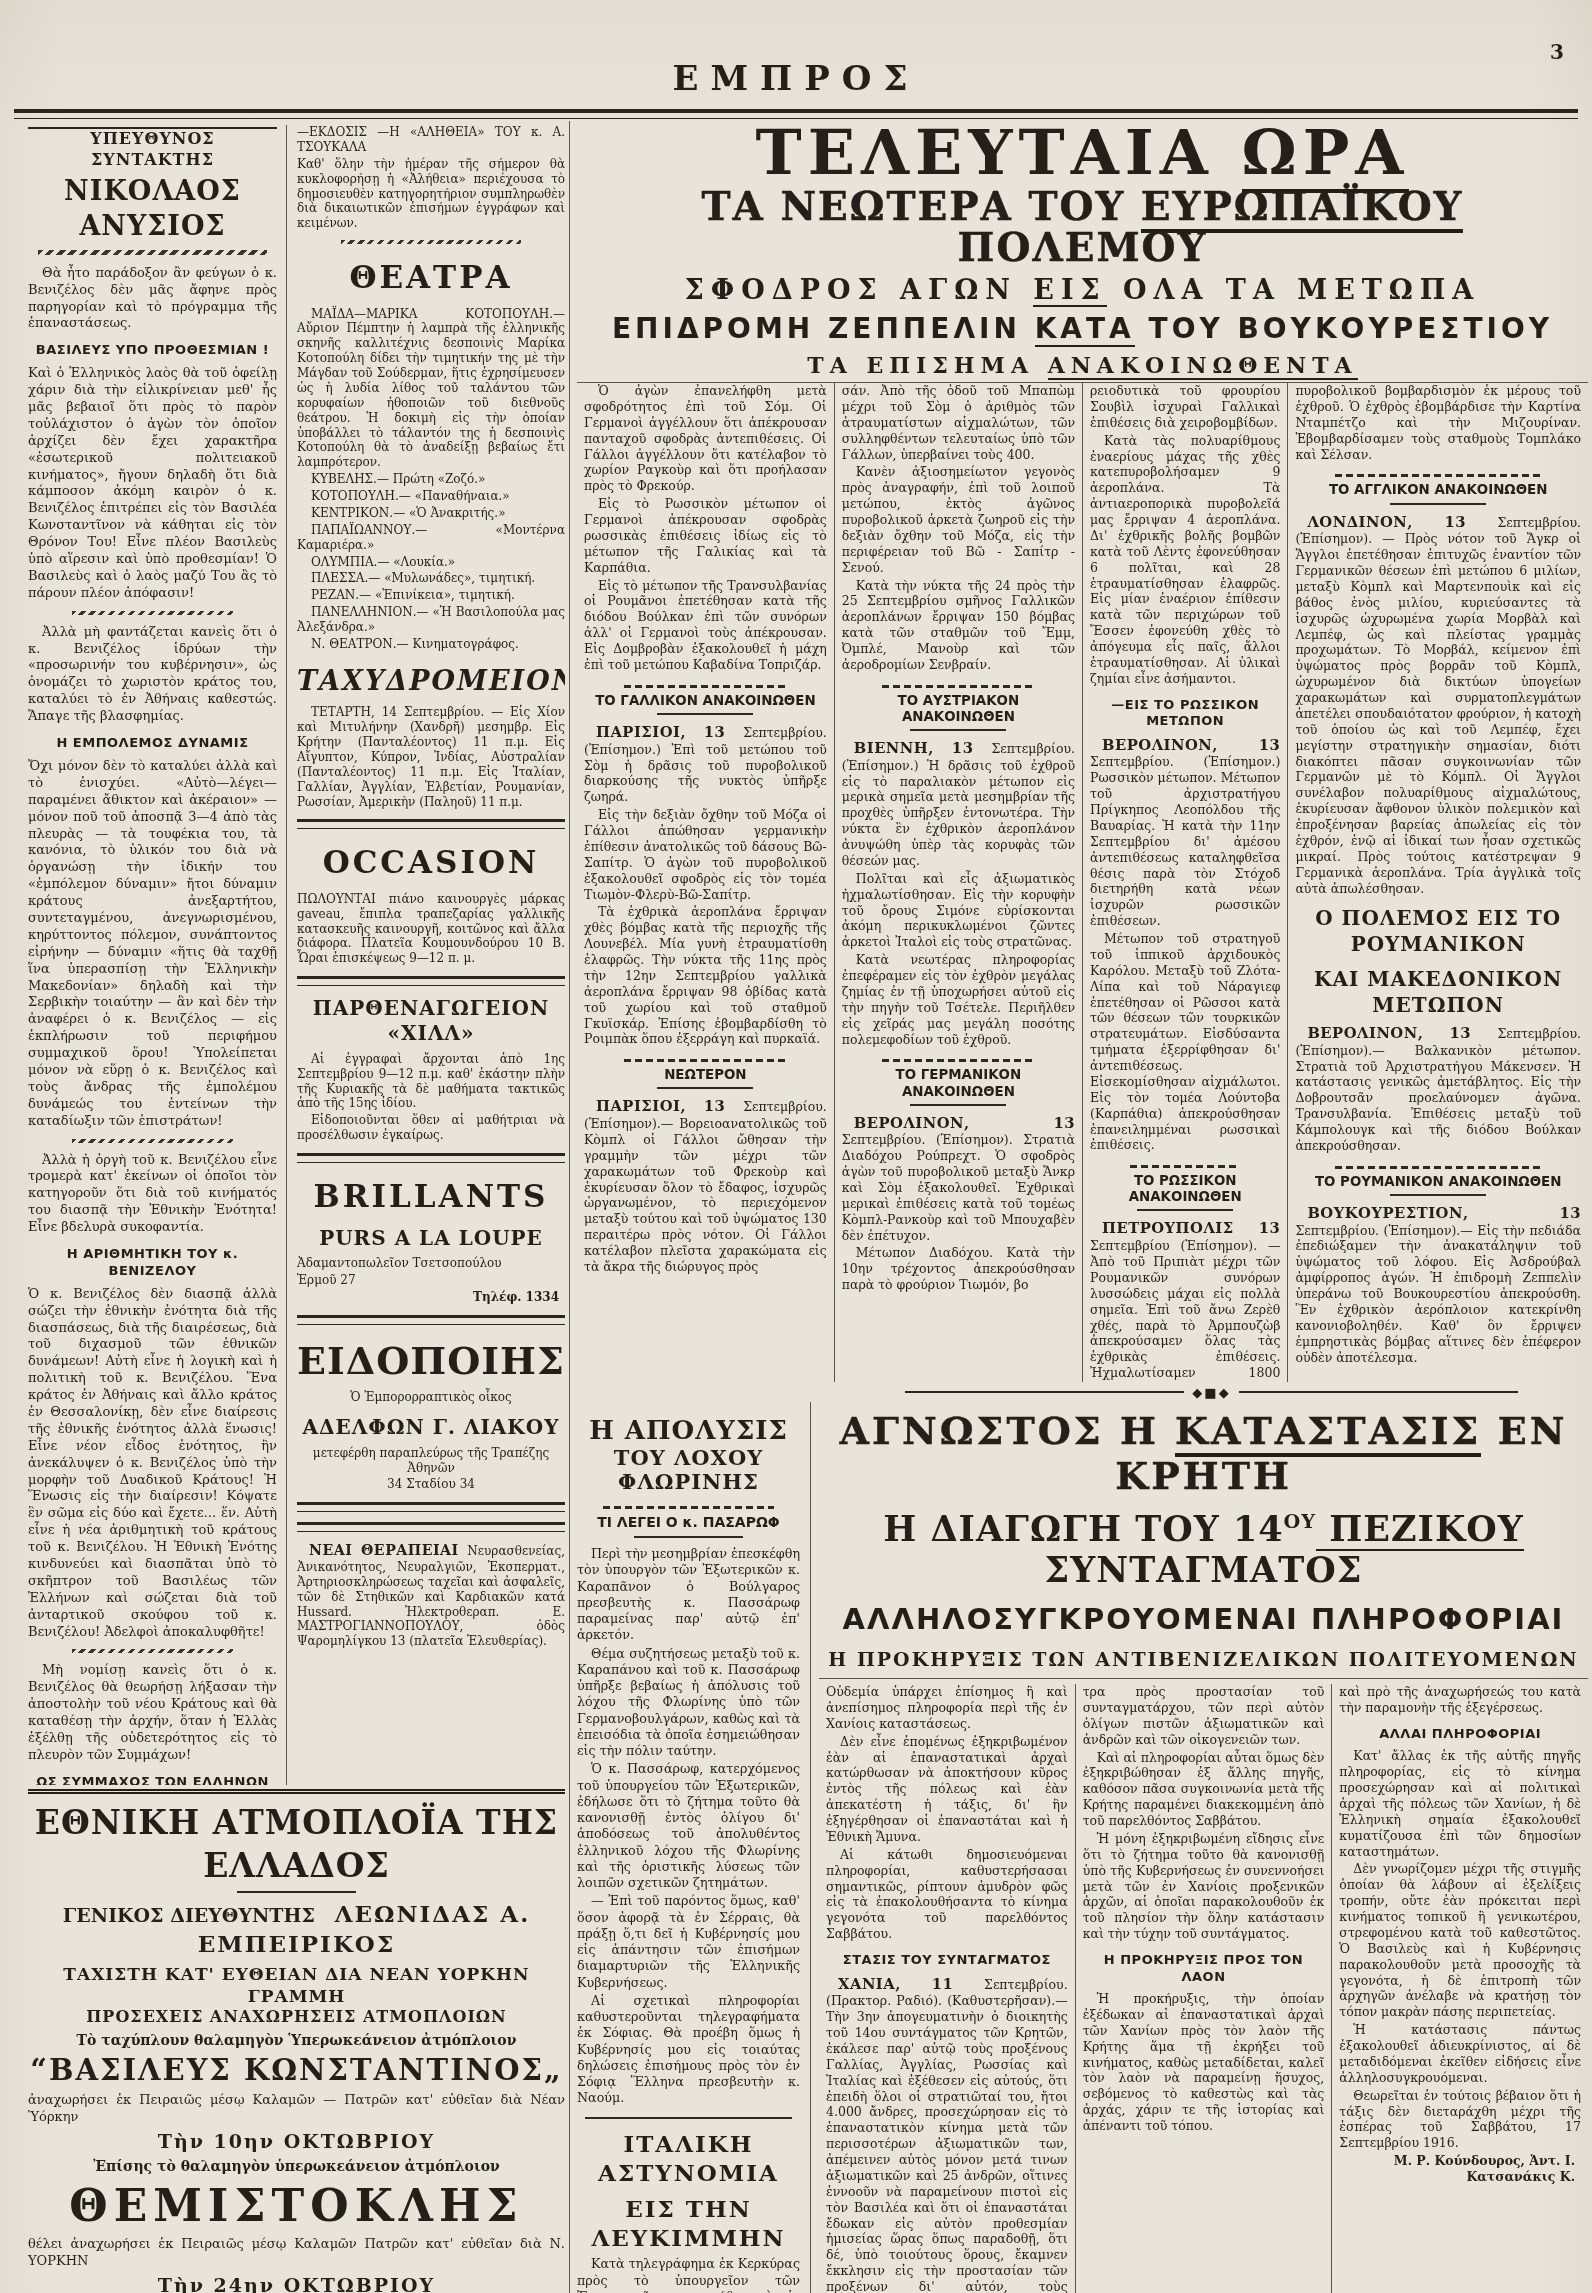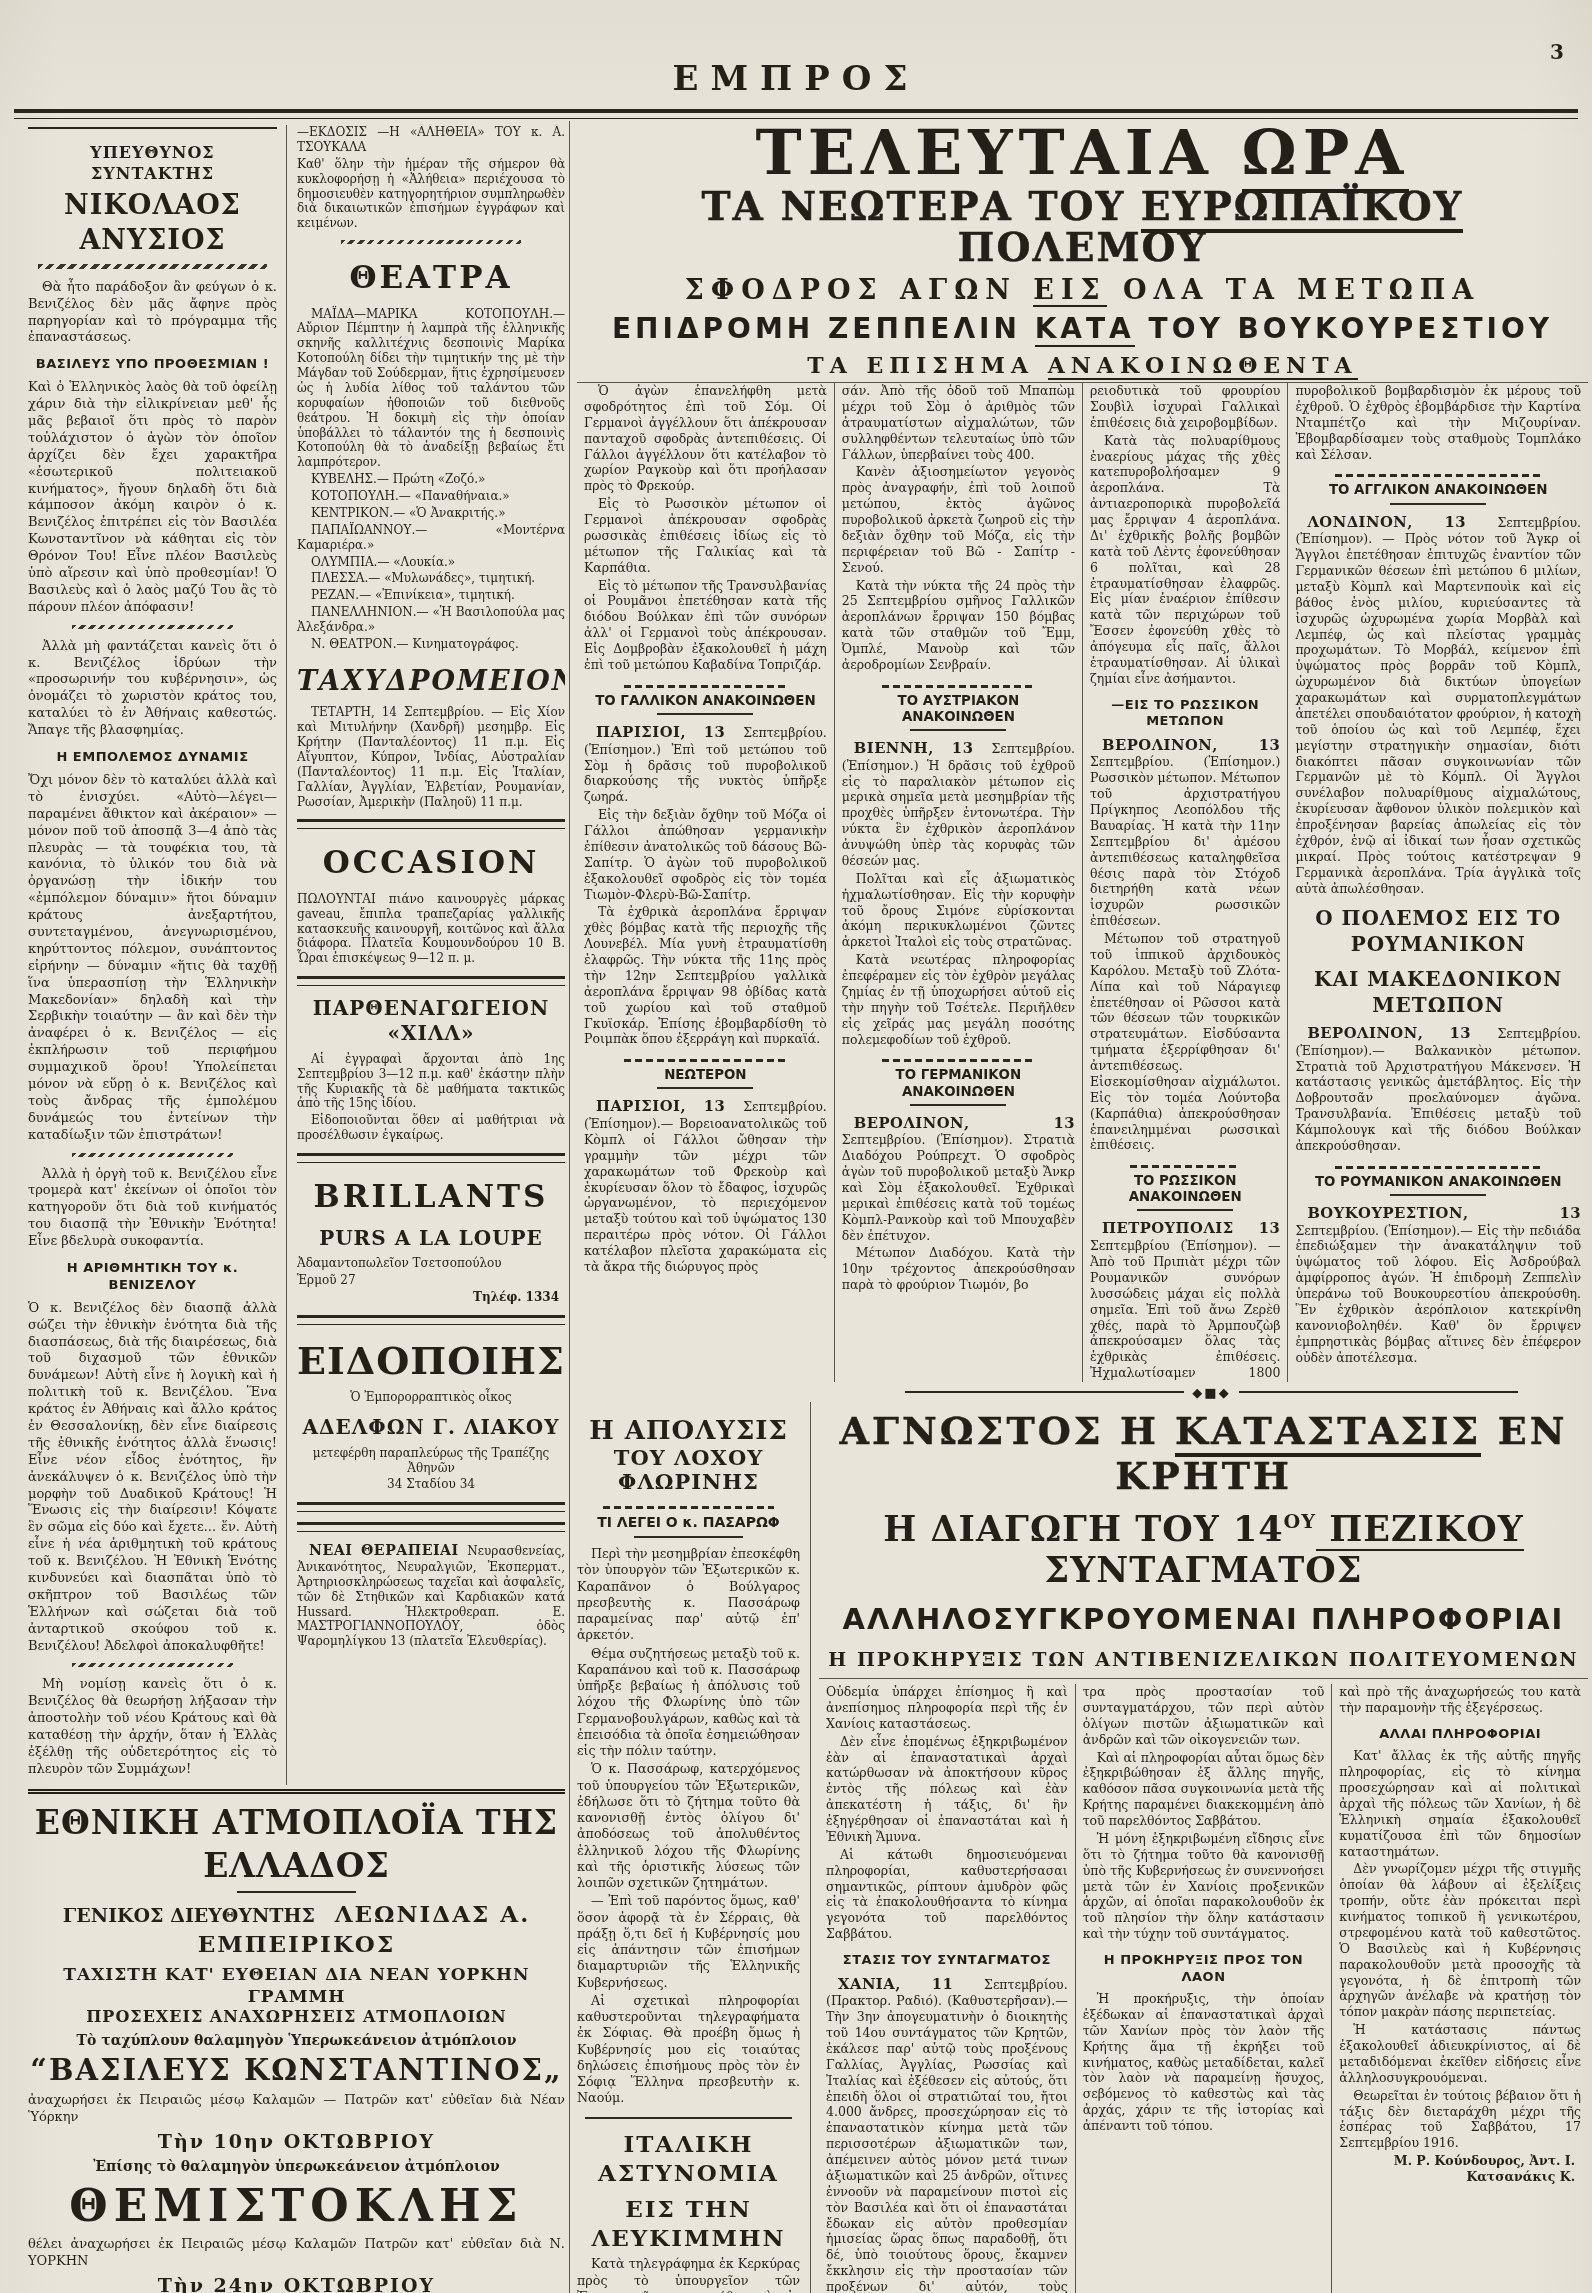--- a/index.html
+++ b/index.html
@@ -34,21 +34,21 @@
   .it-hx{text-align:center;font-weight:bold;font-size:38px;letter-spacing:1px;margin:12px 0 6px;}
   .it-rule{height:6px;border-top:3px solid #2a261f;border-bottom:1px solid #2a261f;margin:10px 0;}
   .it-sq{height:4px;margin:9px 44px;background:repeating-linear-gradient(135deg,#3a352d 0 3px,transparent 3px 7px);}
   .it-orn{display:flex;align-items:center;margin:10px 8px;}
   .it-orn::before,.it-orn::after{content:"";flex:1;border-top:2px solid #2e2a23;}
   
   .west{position:absolute;left:28px;top:125px;width:537px;}
   .west-cols{display:flex;height:1660px;overflow:hidden;}
   .col-edit{width:261px;padding-right:9px;font-size:13px;line-height:1.30;}
   .col-ads{width:268px;padding-left:10px;border-left:1px solid #59534a;font-size:12px;line-height:1.24;}
-  .ed-head{border-top:2px solid #2a261f;margin-top:2px;padding-top:14px;text-align:center;}
+  .ed-head{border-top:2px solid #2a261f;margin-top:2px;padding-top:0;text-align:center;}
   .ed-role{font-weight:bold;font-size:16px;letter-spacing:1px;}
   .ed-name{font-weight:bold;font-size:27px;letter-spacing:1px;margin-top:2px;}
   .ed-squig{height:5px;margin:7px 10px 10px;background:repeating-linear-gradient(135deg,#3a352d 0 4px,transparent 4px 8px);}
   
   .ship{border-top:5px double #221f19;margin-top:4px;padding-top:8px;text-align:center;line-height:1.3;}
   .ship-title{font-weight:bold;font-size:33px;letter-spacing:1px;}
   .ship-title::after{content:"";display:block;width:119px;margin:3px auto 6px;border-bottom:2px solid #2a261f;}
   .ship-dir{font-size:19px;font-weight:bold;margin:4px 0;}
   .ship-dir .dn{font-size:23px;letter-spacing:2px;}
   .ship-l1{font-size:17px;font-weight:bold;letter-spacing:1px;}
@@ -144,21 +144,21 @@
             <div class="it it-p">ΡΕΖΑΝ.— «Ἐπινίκεια», τιμητική.</div>
             <div class="it it-p">ΠΑΝΕΛΛΗΝΙΟΝ.— «Ἡ Βασιλοπούλα μας Ἀλεξάνδρα.»</div>
             <div class="it it-p">Ν. ΘΕΑΤΡΟΝ.— Κινηματογράφος.</div>
             <div class="it it-hi">ΤΑΧΥΔΡΟΜΕΙΟΝ</div>
             <div class="it it-p">ΤΕΤΑΡΤΗ, 14 Σεπτεμβρίου. — Εἰς Χίον καὶ Μιτυλήνην (Χανδρῆ) μεσημβρ. Εἰς Κρήτην (Πανταλέοντος) 11 π.μ. Εἰς Αἴγυπτον, Κύπρον, Ἰνδίας, Αὐστραλίαν (Πανταλέοντος) 11 π.μ. Εἰς Ἰταλίαν, Γαλλίαν, Ἀγγλίαν, Ἑλβετίαν, Ρουμανίαν, Ρωσσίαν, Ἀμερικὴν (Παληοῦ) 11 π.μ.</div>
             <div class="it it-rule"></div>
             <div class="it it-hb">OCCASION</div>
             <div class="it it-pn">ΠΩΛΟΥΝΤΑΙ πιάνο καινουργὲς μάρκας gaveau, ἔπιπλα τραπεζαρίας γαλλικῆς κατασκευῆς καινουργῆ, κοιτῶνος καὶ ἄλλα διάφορα. Πλατεῖα Κουμουνδούρου 10 Β. Ὧραι ἐπισκέψεως 9—12 π. μ.</div>
             <div class="it it-rule"></div>
             <div class="it it-hb2">ΠΑΡΘΕΝΑΓΩΓΕΙΟΝ «ΧΙΛΛ»</div>
-            <div class="it it-p">Αἱ ἐγγραφαὶ ἄρχονται ἀπὸ 1ης Σεπτεμβρίου 3—12 π.μ. καθ' ἑκάστην πλὴν τῆς Κυριακῆς τὰ δὲ μαθήματα τακτικῶς ἀπὸ τῆς 15ης ἰδίου.</div>
+            <div class="it it-p">Αἱ ἐγγραφαὶ ἄρχονται ἀπὸ 1ης Σεπτεμβρίου 9—12 π.μ. καθ' ἑκάστην πλὴν τῆς Κυριακῆς τὰ δὲ μαθήματα τακτικῶς ἀπὸ τῆς 15ης ἰδίου.</div>
             <div class="it it-p">Εἰδοποιοῦνται ὅθεν αἱ μαθήτριαι νὰ προσέλθωσιν ἐγκαίρως.</div>
             <div class="it it-rule"></div>
             <div class="it it-hb">BRILLANTS</div>
             <div class="it it-hb2">PURS A LA LOUPE</div>
             <div class="it it-pn">Ἀδαμαντοπωλεῖον Τσετσοπούλου</div>
             <div class="it it-pn">Ἑρμοῦ 27</div>
             <div class="it it-ps">Τηλέφ. 1334</div>
             <div class="it it-rule"></div>
             <div class="it it-hx">ΕΙΔΟΠΟΙΗΣΙΣ</div>
             <div class="it it-pc">Ὁ Ἐμπορορραπτικὸς οἶκος</div>

